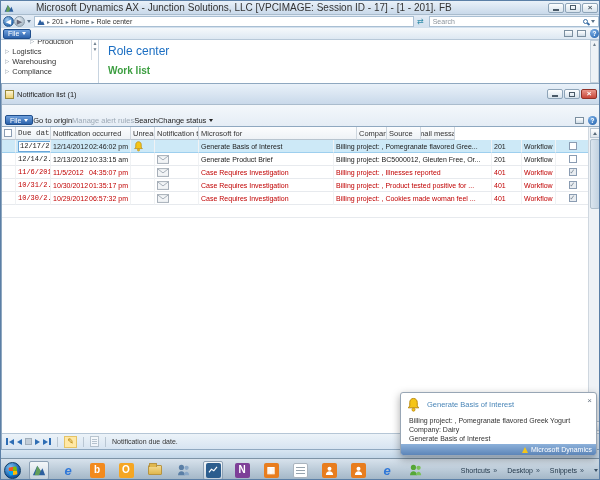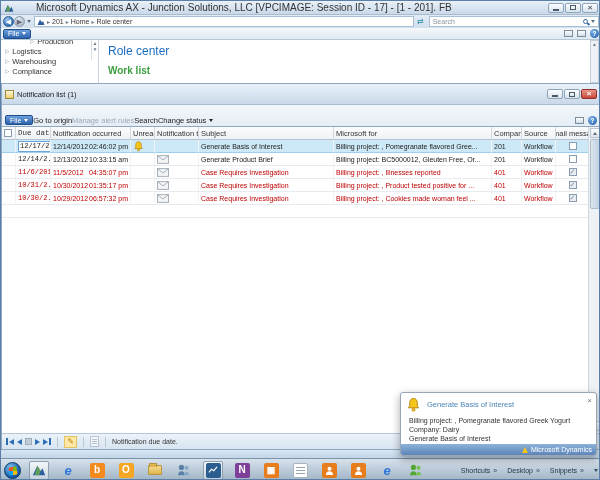--- a/index.html
+++ b/index.html
@@ -286,21 +286,20 @@
 
     <div class="ngrid">
       <div class="ghead">
         <div class="gc c0">
             <span class="cb"></span>
           </div>
         <div class="gc c1">Due date</div>
         <div class="gc c2">Notification occurred</div>
         <div class="gc c3">Unread</div>
         <div class="gc c4">Notification type</div>
-        <div class="gc c5">Subject</div>
         <div class="gc c6">Microsoft for</div>
         <div class="gc c7">Company</div>
         <div class="gc c8">Source</div>
         <div class="gc c9">E-mail message</div>
       </div>
 
       <div class="grow r-sel">
         <div class="gc c0"></div>
         <div class="gc c1">
             <span class="focusbox">12/17/2...</span>

